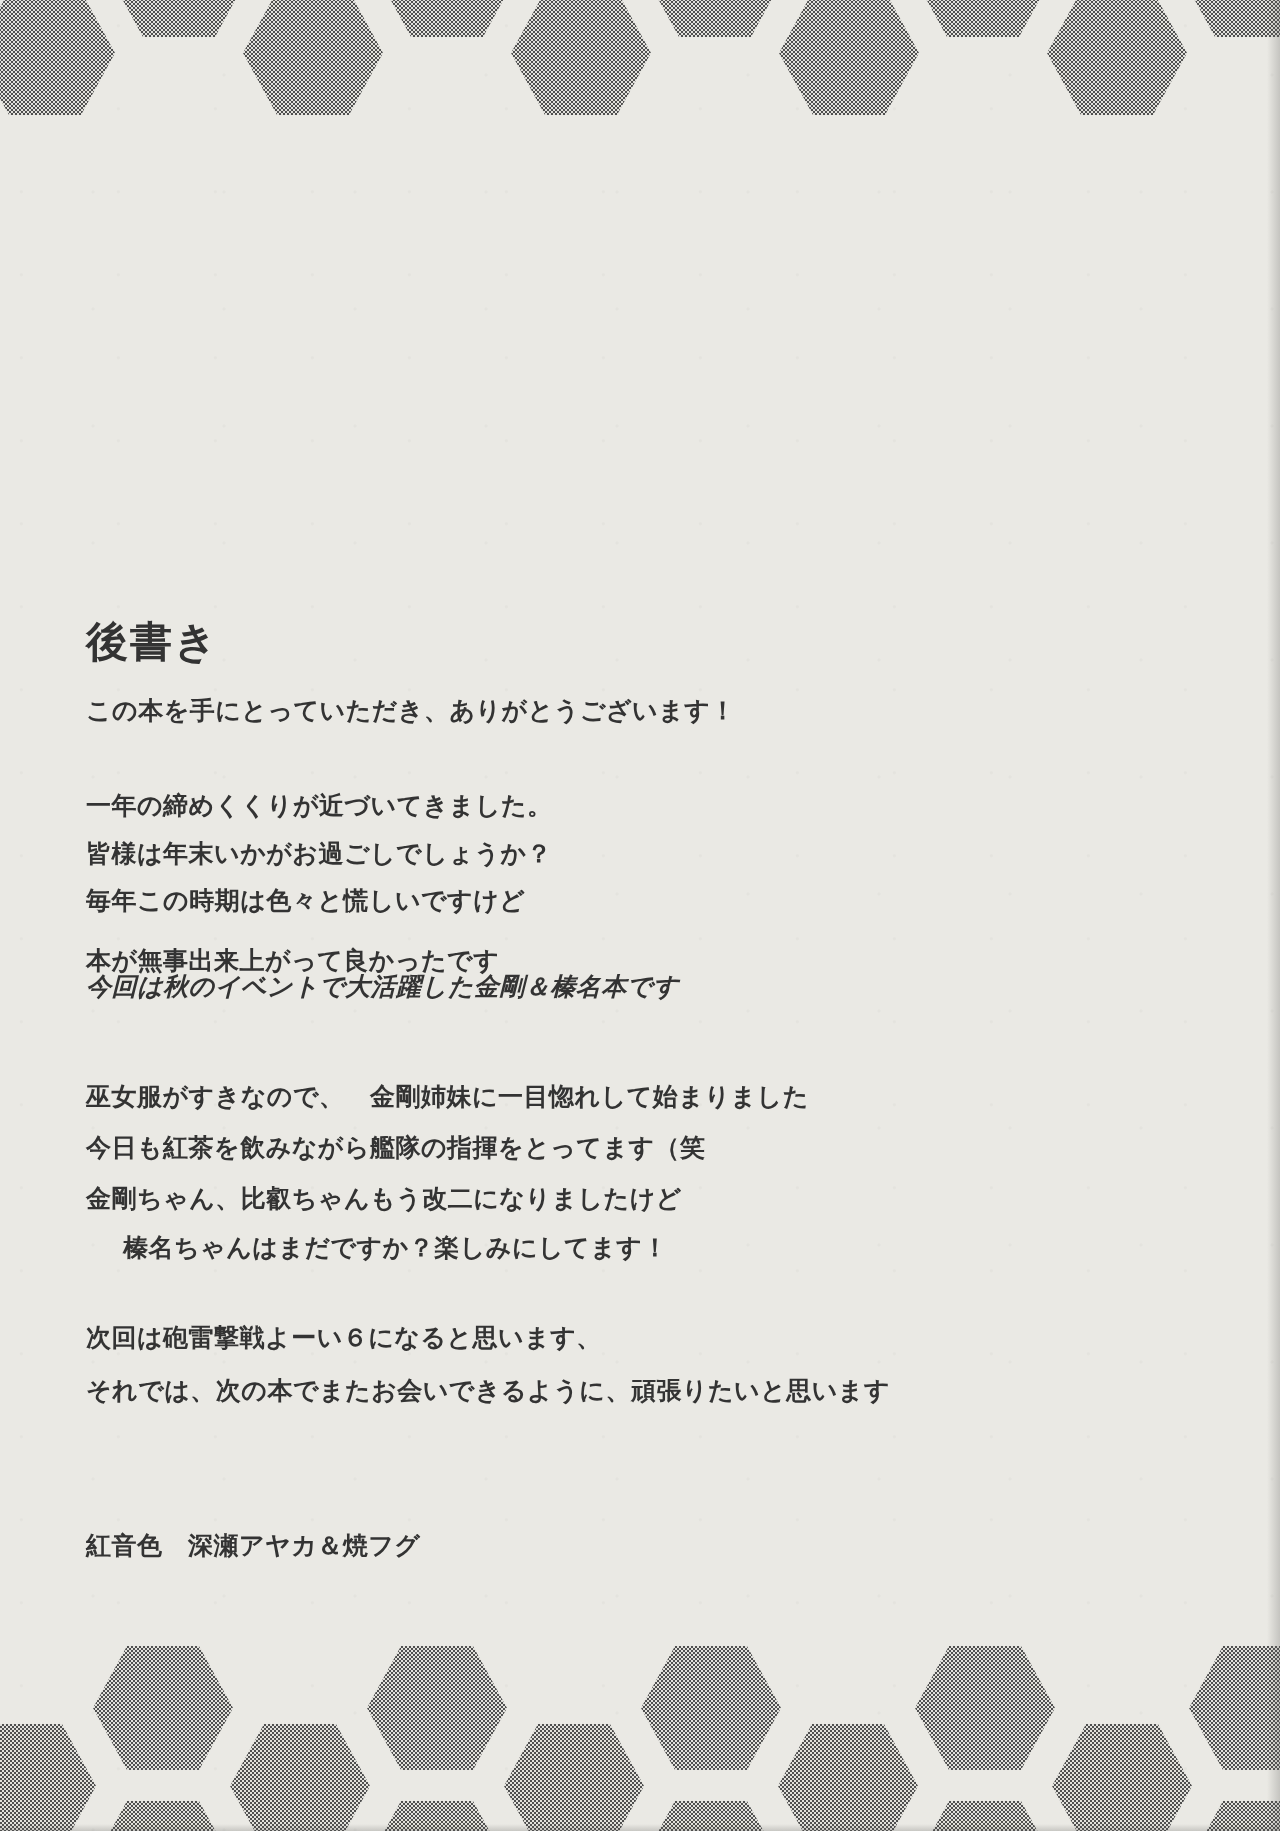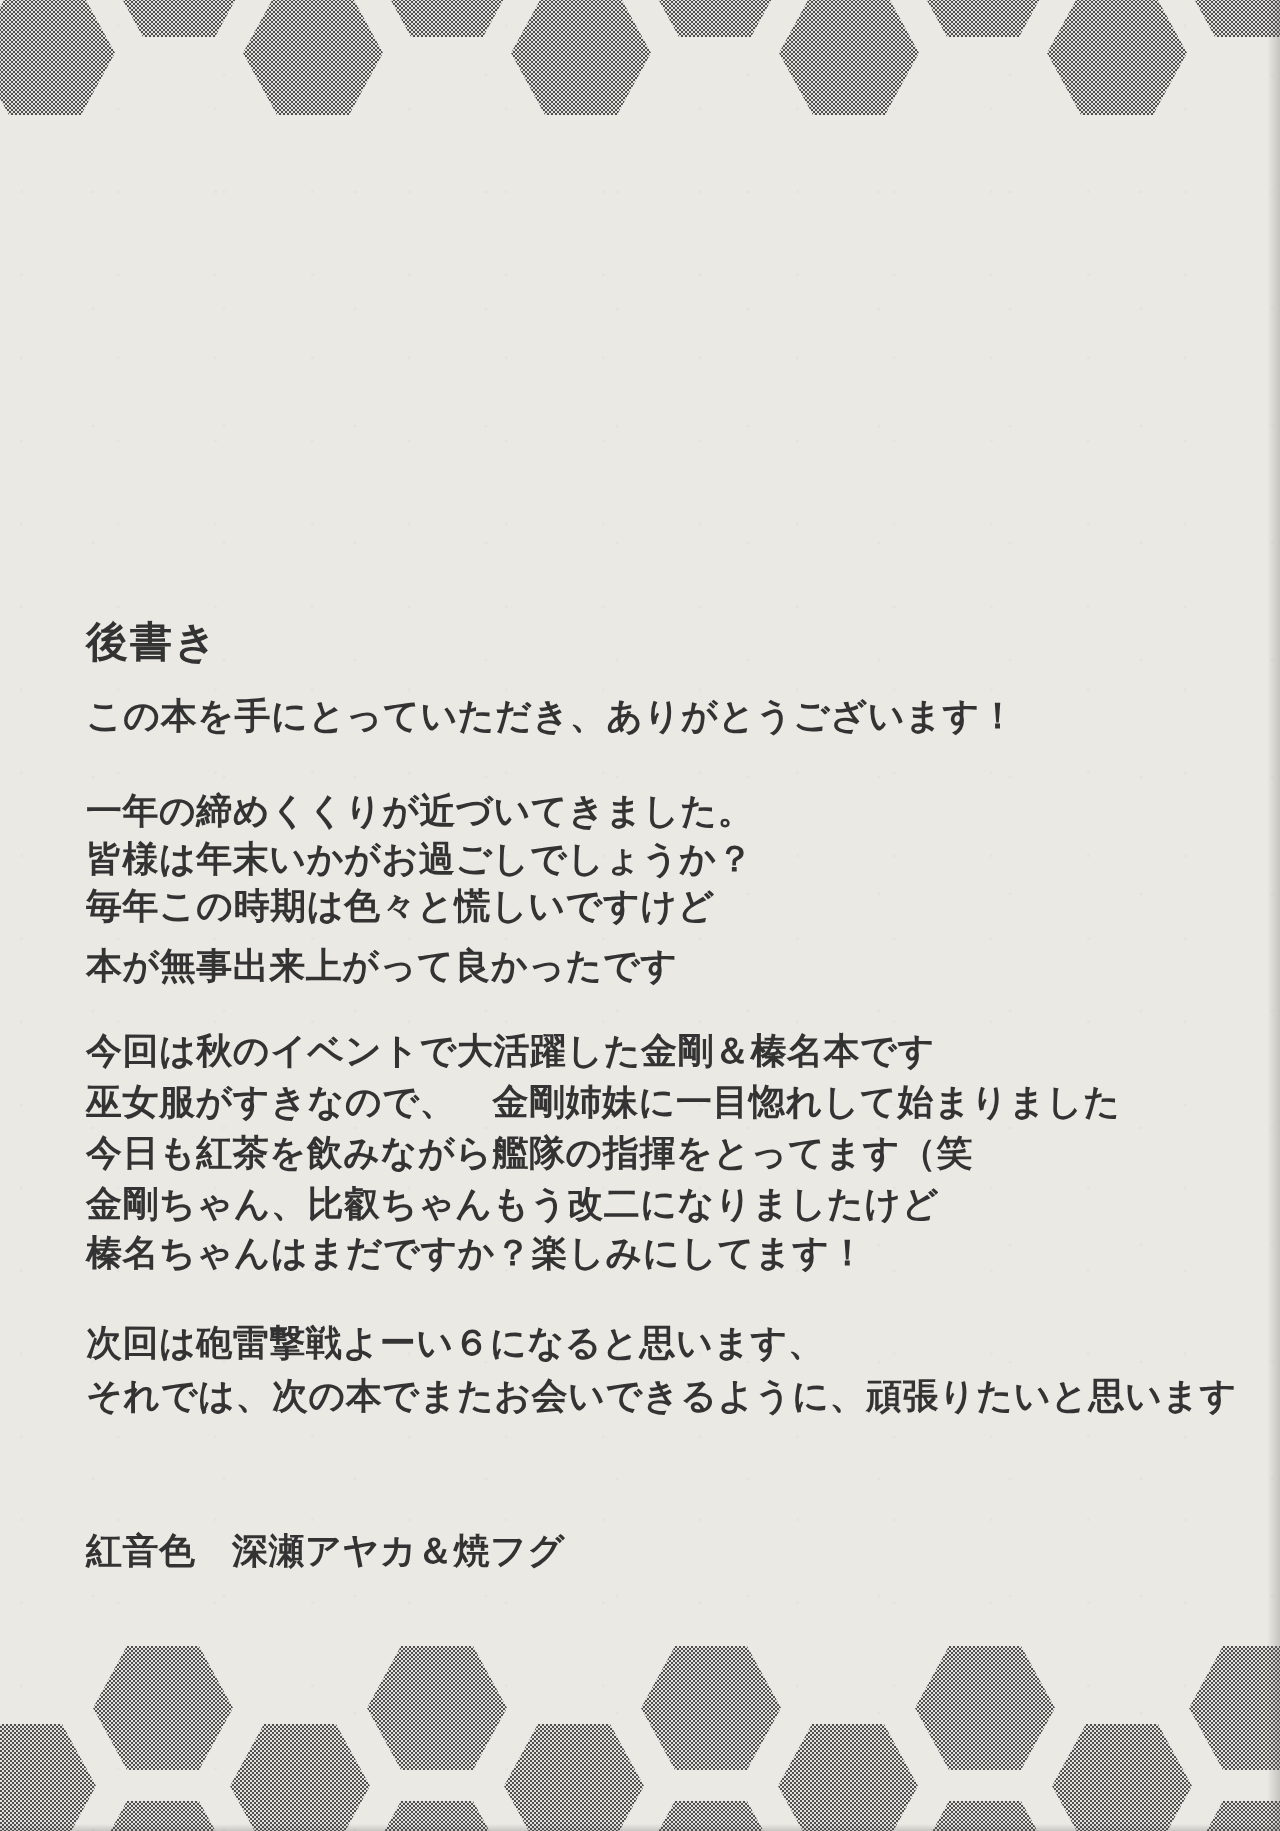--- a/index.html
+++ b/index.html
@@ -23,21 +23,21 @@
     background-color:#e2e1dc;
     background-image:repeating-conic-gradient(var(--dot,#4f4f4f) 0% 25%, #e2e1dc 0% 50%);
     background-size:4px 4px;
   }
   .hexband{position:absolute;left:0;width:1280px;overflow:hidden;}
   #band-top{top:0;height:150px;}
   #band-bottom{top:1631px;height:200px;}
   
   .line{
     position:absolute;left:86px;white-space:pre;
-    font-size:36px;font-weight:bold;color:var(--ink,#333);
+    font-size:25px;font-weight:bold;color:var(--ink,#333);
     line-height:1;letter-spacing:0.5px;
   }
   .heading{font-size:42px;letter-spacing:2px;}
   
   .edge-right{position:absolute;top:0;right:0;width:13px;height:100%;pointer-events:none;
     background:linear-gradient(to right,rgba(100,100,98,0) 0%,rgba(100,100,98,0.28) 100%);}
   .edge-bottom{position:absolute;left:0;bottom:0;width:100%;height:7px;pointer-events:none;
     background:linear-gradient(to bottom,rgba(80,80,78,0) 0%,rgba(80,80,78,0.22) 100%);}
 </style>
 </head>
@@ -61,25 +61,25 @@
 
 <h1 class="line heading" style="top:593px;">後書き</h1>
 
 <div class="line" style="top:698px;">この本を手にとっていただき、ありがとうございます！</div>
 
 <div class="line" style="top:793px;">一年の締めくくりが近づいてきました。</div>
 <div class="line" style="top:841px;">皆様は年末いかがお過ごしでしょうか？</div>
 <div class="line" style="top:888px;">毎年この時期は色々と慌しいですけど</div>
 <div class="line" style="top:934px;margin-top:14px;">本が無事出来上がって良かったです</div>
 
-<div class="line" style="top:1033px;">今回は秋のイベントで大活躍した金剛＆榛名本です</div>
+<div class="line" style="top:974px;font-style:italic;">今回は秋のイベントで大活躍した金剛＆榛名本です</div>
 <div class="line" style="top:1084px;">巫女服がすきなので、　金剛姉妹に一目惚れして始まりました</div>
 <div class="line" style="top:1135px;">今日も紅茶を飲みながら艦隊の指揮をとってます（笑</div>
 <div class="line" style="top:1186px;">金剛ちゃん、比叡ちゃんもう改二になりましたけど</div>
-<div class="line" style="top:1235px;">榛名ちゃんはまだですか？楽しみにしてます！</div>
+<div class="line" style="top:1235px;margin-left:37px;">榛名ちゃんはまだですか？楽しみにしてます！</div>
 
 <div class="line" style="top:1325px;text-align:right;">次回は砲雷撃戦よーい６になると思います、</div>
 <div class="line" style="top:1378px;">それでは、次の本でまたお会いできるように、頑張りたいと思います</div>
 
 <div class="line" style="top:1533px;">紅音色　深瀬アヤカ＆焼フグ</div>
 
 <div class="hexband" id="band-bottom">
   <div class="hex" style="left:93px;top:15px;"></div>
   <div class="hex" style="left:367px;top:15px;"></div>
   <div class="hex" style="left:641px;top:15px;"></div>

